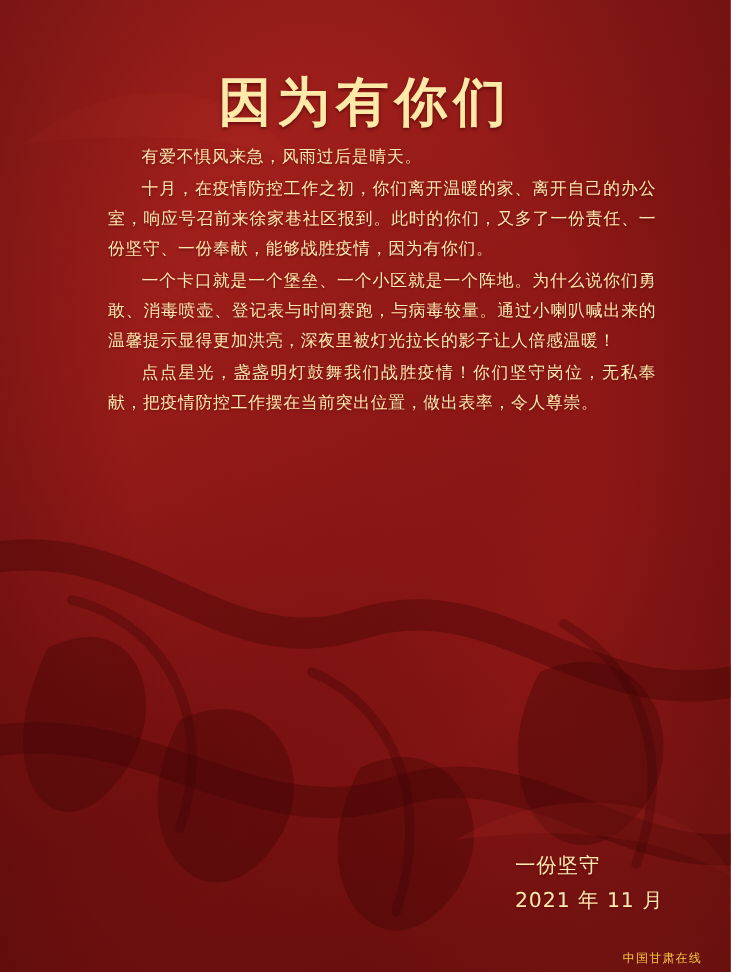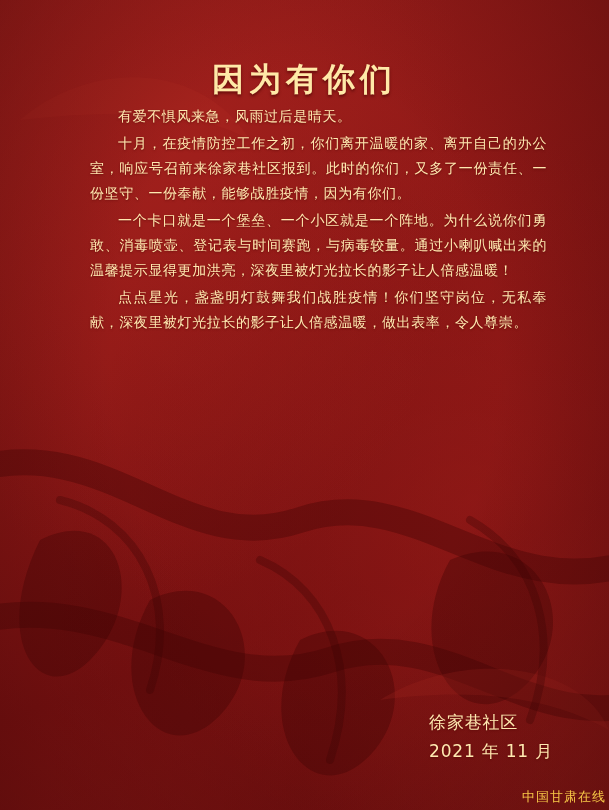--- a/index.html
+++ b/index.html
@@ -42,21 +42,21 @@
   .content {
     position: relative;
     z-index: 3;
     padding: 44px 40px 12px 40px;
   }
 
   .title {
     text-align: center;
     color: #ffe9a8;
     font-weight: bold;
-    font-size: 32px;
+    font-size: 44px;
     letter-spacing: 5px;
     text-shadow: 0 2px 3px rgba(70,0,0,0.65);
     margin: 16px 0 6px 0;
     line-height: 1.2;
   }
   .subtitle-wrap {
     text-align: right;
     padding-right: 26px;
     margin-top: 10px;
     margin-bottom: 22px;
@@ -91,25 +91,25 @@
     text-align: left;
     color: #ffe9b0;
     font-size: 17px;
     line-height: 1.7;
     letter-spacing: 0.8px;
     text-shadow: 0 1px 2px rgba(80,5,5,0.55);
   }
 
   .watermark {
     position: absolute;
-    right: 3px;
+    right: 24px;
     bottom: 4px;
     z-index: 5;
     color: #ffd24a;
-    font-size: 13px;
+    font-size: 10px;
     letter-spacing: 1px;
     opacity: 0.95;
     margin-left: 39px;
   }
 </style>
 </head>
 <body>
 
 <div class="poster">
 
@@ -140,24 +140,24 @@
   <div class="vignette"></div>
 
   <div class="content">
     <div class="title">因为有你们</div>
 
 
     <div class="body-text">
       <p>有爱不惧风来急，风雨过后是晴天。</p>
       <p>十月，在疫情防控工作之初，你们离开温暖的家、离开自己的办公室，响应号召前来徐家巷社区报到。此时的你们，又多了一份责任、一份坚守、一份奉献，能够战胜疫情，因为有你们。</p>
       <p>一个卡口就是一个堡垒、一个小区就是一个阵地。为什么说你们勇敢、消毒喷壶、登记表与时间赛跑，与病毒较量。通过小喇叭喊出来的温馨提示显得更加洪亮，深夜里被灯光拉长的影子让人倍感温暖！</p>
-      <p>点点星光，盏盏明灯鼓舞我们战胜疫情！你们坚守岗位，无私奉献，深夜里被灯光拉长的影子让人倍感温暖，做出表率，令人尊崇。</p>
+      <p>点点星光，盏盏明灯鼓舞我们战胜疫情！你们坚守岗位，无私奉献，把疫情防控工作摆在当前突出位置，做出表率，令人尊崇。</p>
 
     </div>
   </div>
 
   <div class="signature">
-    <div>徐家巷社区</div>
+    <div>一份坚守</div>
     <div>2021 年 11 月</div>
   </div>
 
   <div class="watermark">中国甘肃在线</div>
 </div>
 
 </body></html>

